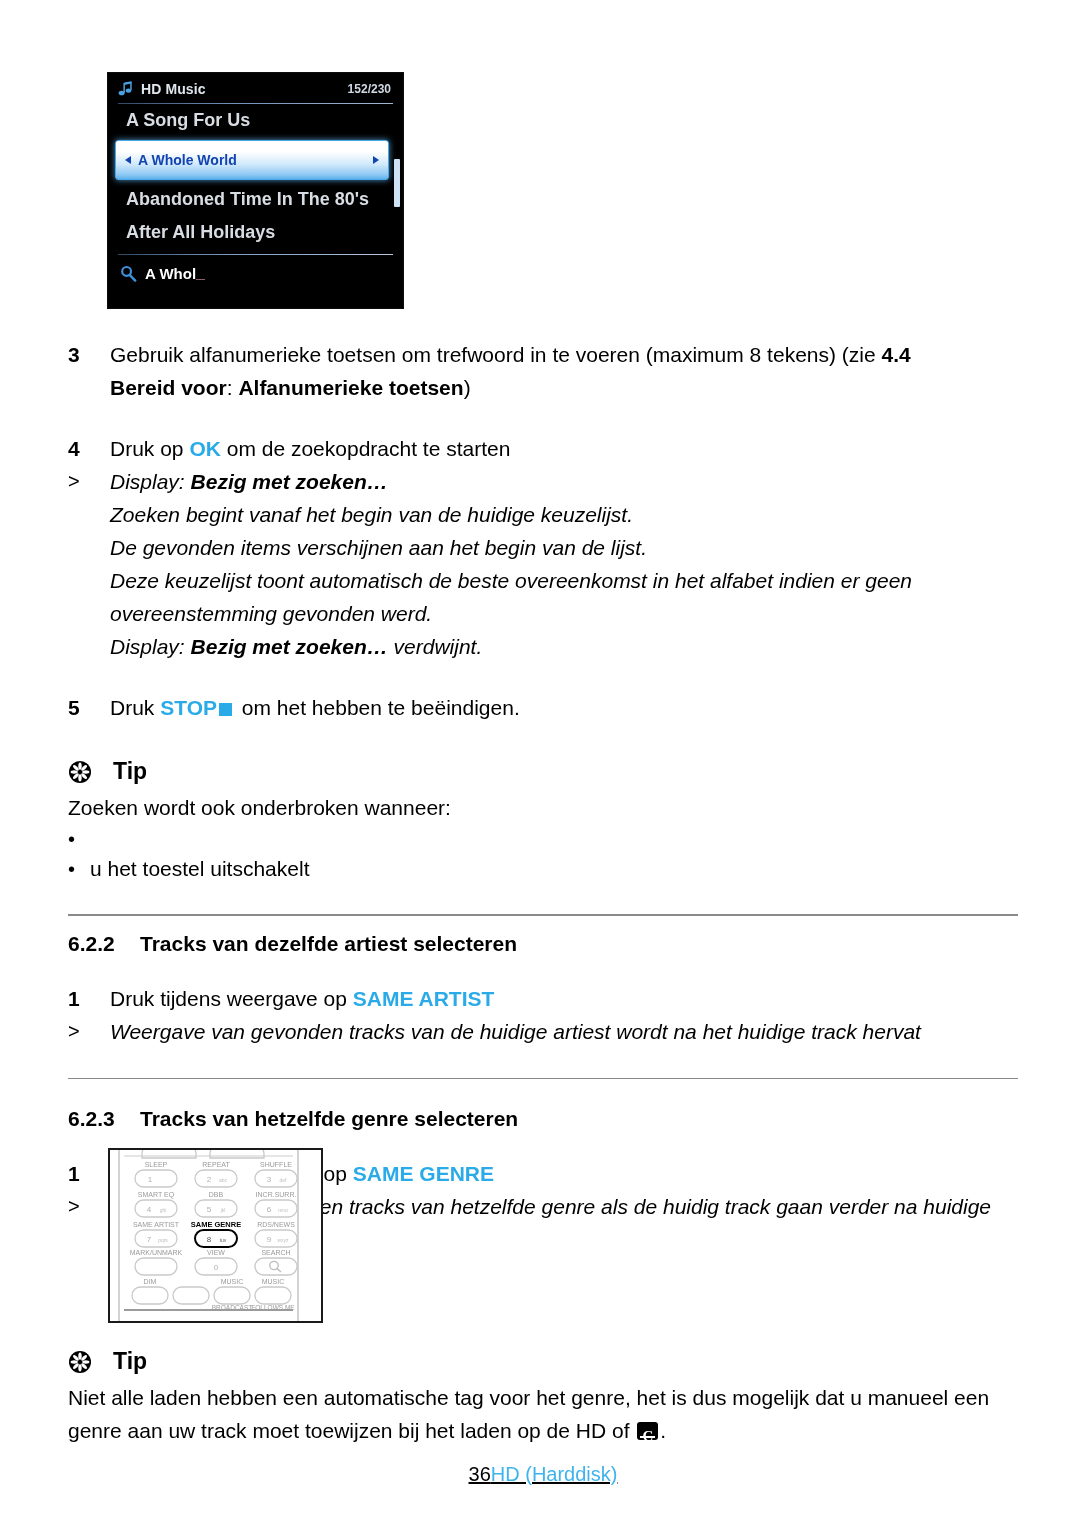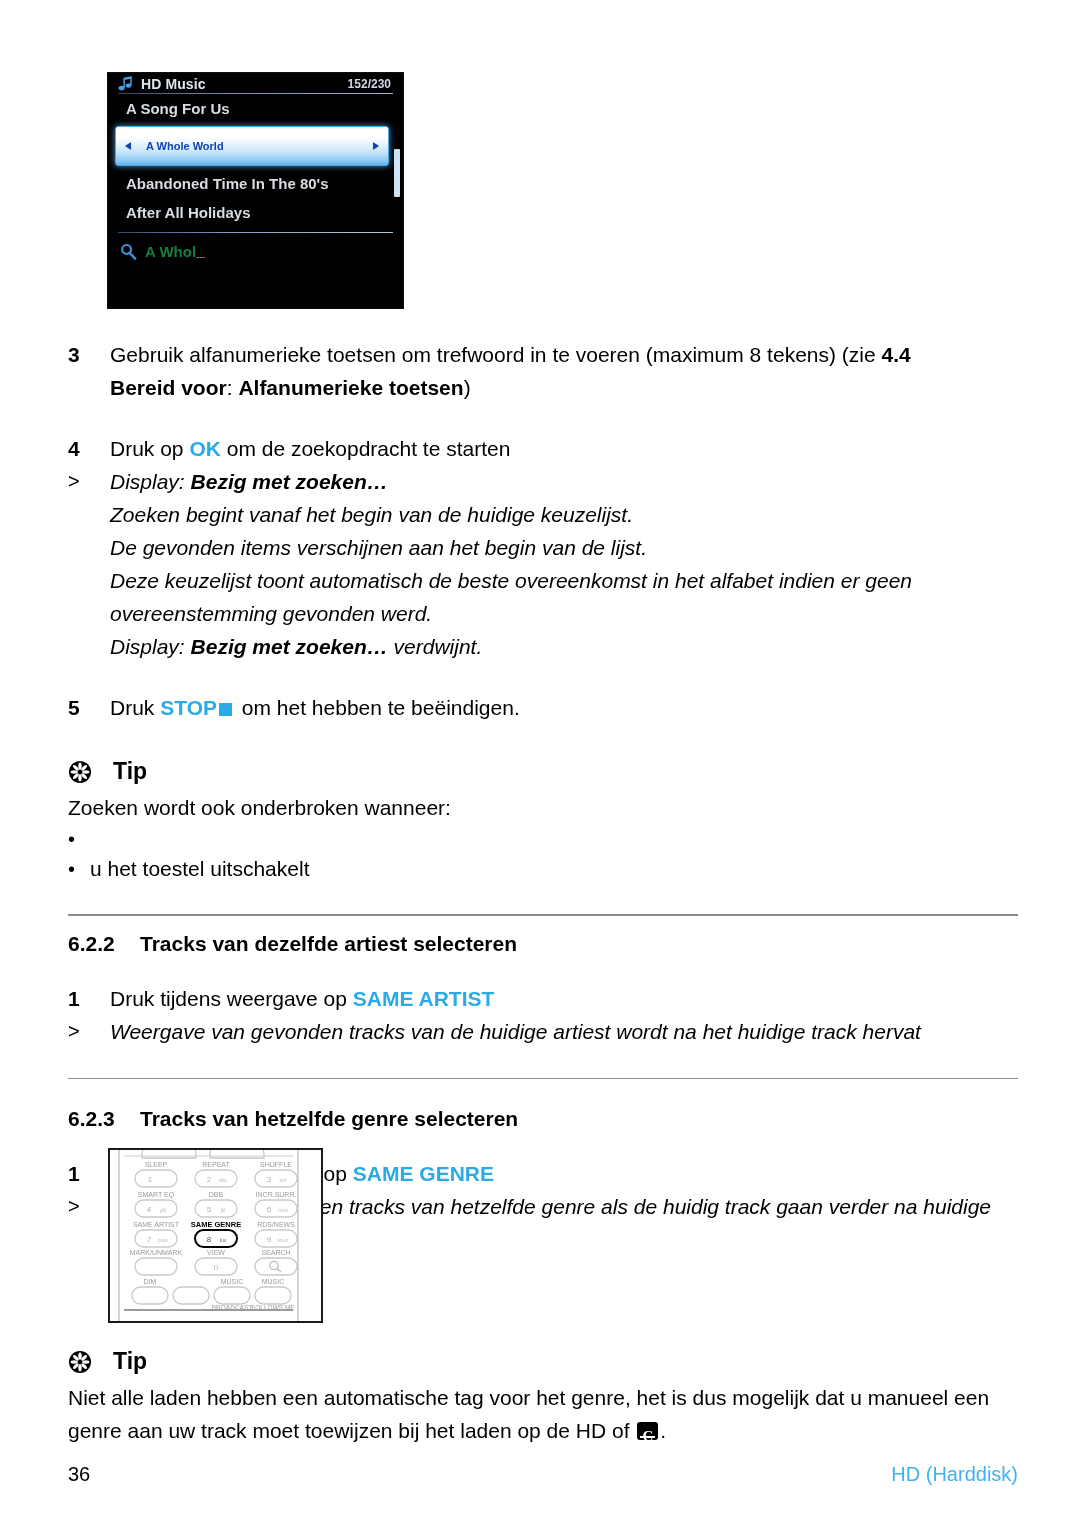--- a/index.html
+++ b/index.html
@@ -29,21 +29,21 @@
     top: 72px;
     width: 297px;
     height: 237px;
     background: #000000;
     border: 1px solid #0d0d0d;
     box-sizing: border-box;
     overflow: hidden;
   }
   .lcd-header {
     position: relative;
-    height: 21px;
+    height: 31px;
     display: flex;
     align-items: center;
     padding: 0 12px 0 10px;
     box-sizing: border-box;
   }
   .lcd-header:after {
     content: "";
     position: absolute;
     left: 10px; right: 10px; bottom: 0;
     height: 1px;
@@ -69,44 +69,44 @@
     font-size: 12px;
     font-weight: bold;
     white-space: nowrap;
   }
   .lcd-list {
     position: relative;
     padding: 0;
   }
   .lcd-item {
     color: #d8dde4;
-    font-size: 15px;
+    font-size: 18px;
     font-weight: bold;
     padding: 6px 0 6px 18px;
     white-space: nowrap;
   }
   .lcd-item-selected {
     position: relative;
     margin: 3px 14px 3px 7px;
     height: 40px;
     border-radius: 3px;
     background: linear-gradient(to bottom, #ffffff 0%, #ffffff 28%, #cfe8fb 62%, #8fc9f4 88%, #5fb2ec 100%);
     border: 1px solid #4aa8e8;
     box-shadow: 0 0 6px rgba(90,175,235,.85);
     display: flex;
     align-items: center;
     padding: 0 9px;
     box-sizing: border-box;
   }
   .lcd-item-selected .sel-label {
     color: #1243b0;
-    font-size: 11px;
+    font-size: 14px;
     font-weight: bold;
     flex: 1 1 auto;
-    padding-left: 15px;
+    padding-left: 7px;
     white-space: nowrap;
   }
   .tri-left {
     width: 0; height: 0;
     border-top: 4.5px solid transparent;
     border-bottom: 4.5px solid transparent;
     border-right: 6px solid #1243b0;
   }
   .tri-right {
     width: 0; height: 0;
@@ -133,21 +133,21 @@
     align-items: center;
     padding: 9px 0 0 12px;
   }
   .search-icon {
     width: 17px; height: 17px;
     margin-right: 8px;
     display: block;
     flex: 0 0 auto;
   }
   .lcd-search-text {
-    color: #15803d;
+    color: #ffffff;
     font-size: 15px;
     font-weight: bold;
     white-space: nowrap;
   }
   .lcd-caret {
     color: #d08fa0;
     font-weight: bold;
   }
 
   
@@ -284,23 +284,24 @@
     background: #ffffff;
   }
 
   
   .footer {
     position: absolute;
     left: 68px;
     right: 62px;
     top: 1463px;
     display: flex;
-    justify-content: space-between;
+    justify-content: center;
     align-items: baseline;
     font-size: 20px;
+    text-decoration: underline;
   }
   .footer-page { color: #000000; }
   .footer-label { color: #3fb3ee; }
 </style>
 </head>
 <body>
 
 <div class="page">
 
   <div class="lcd">

